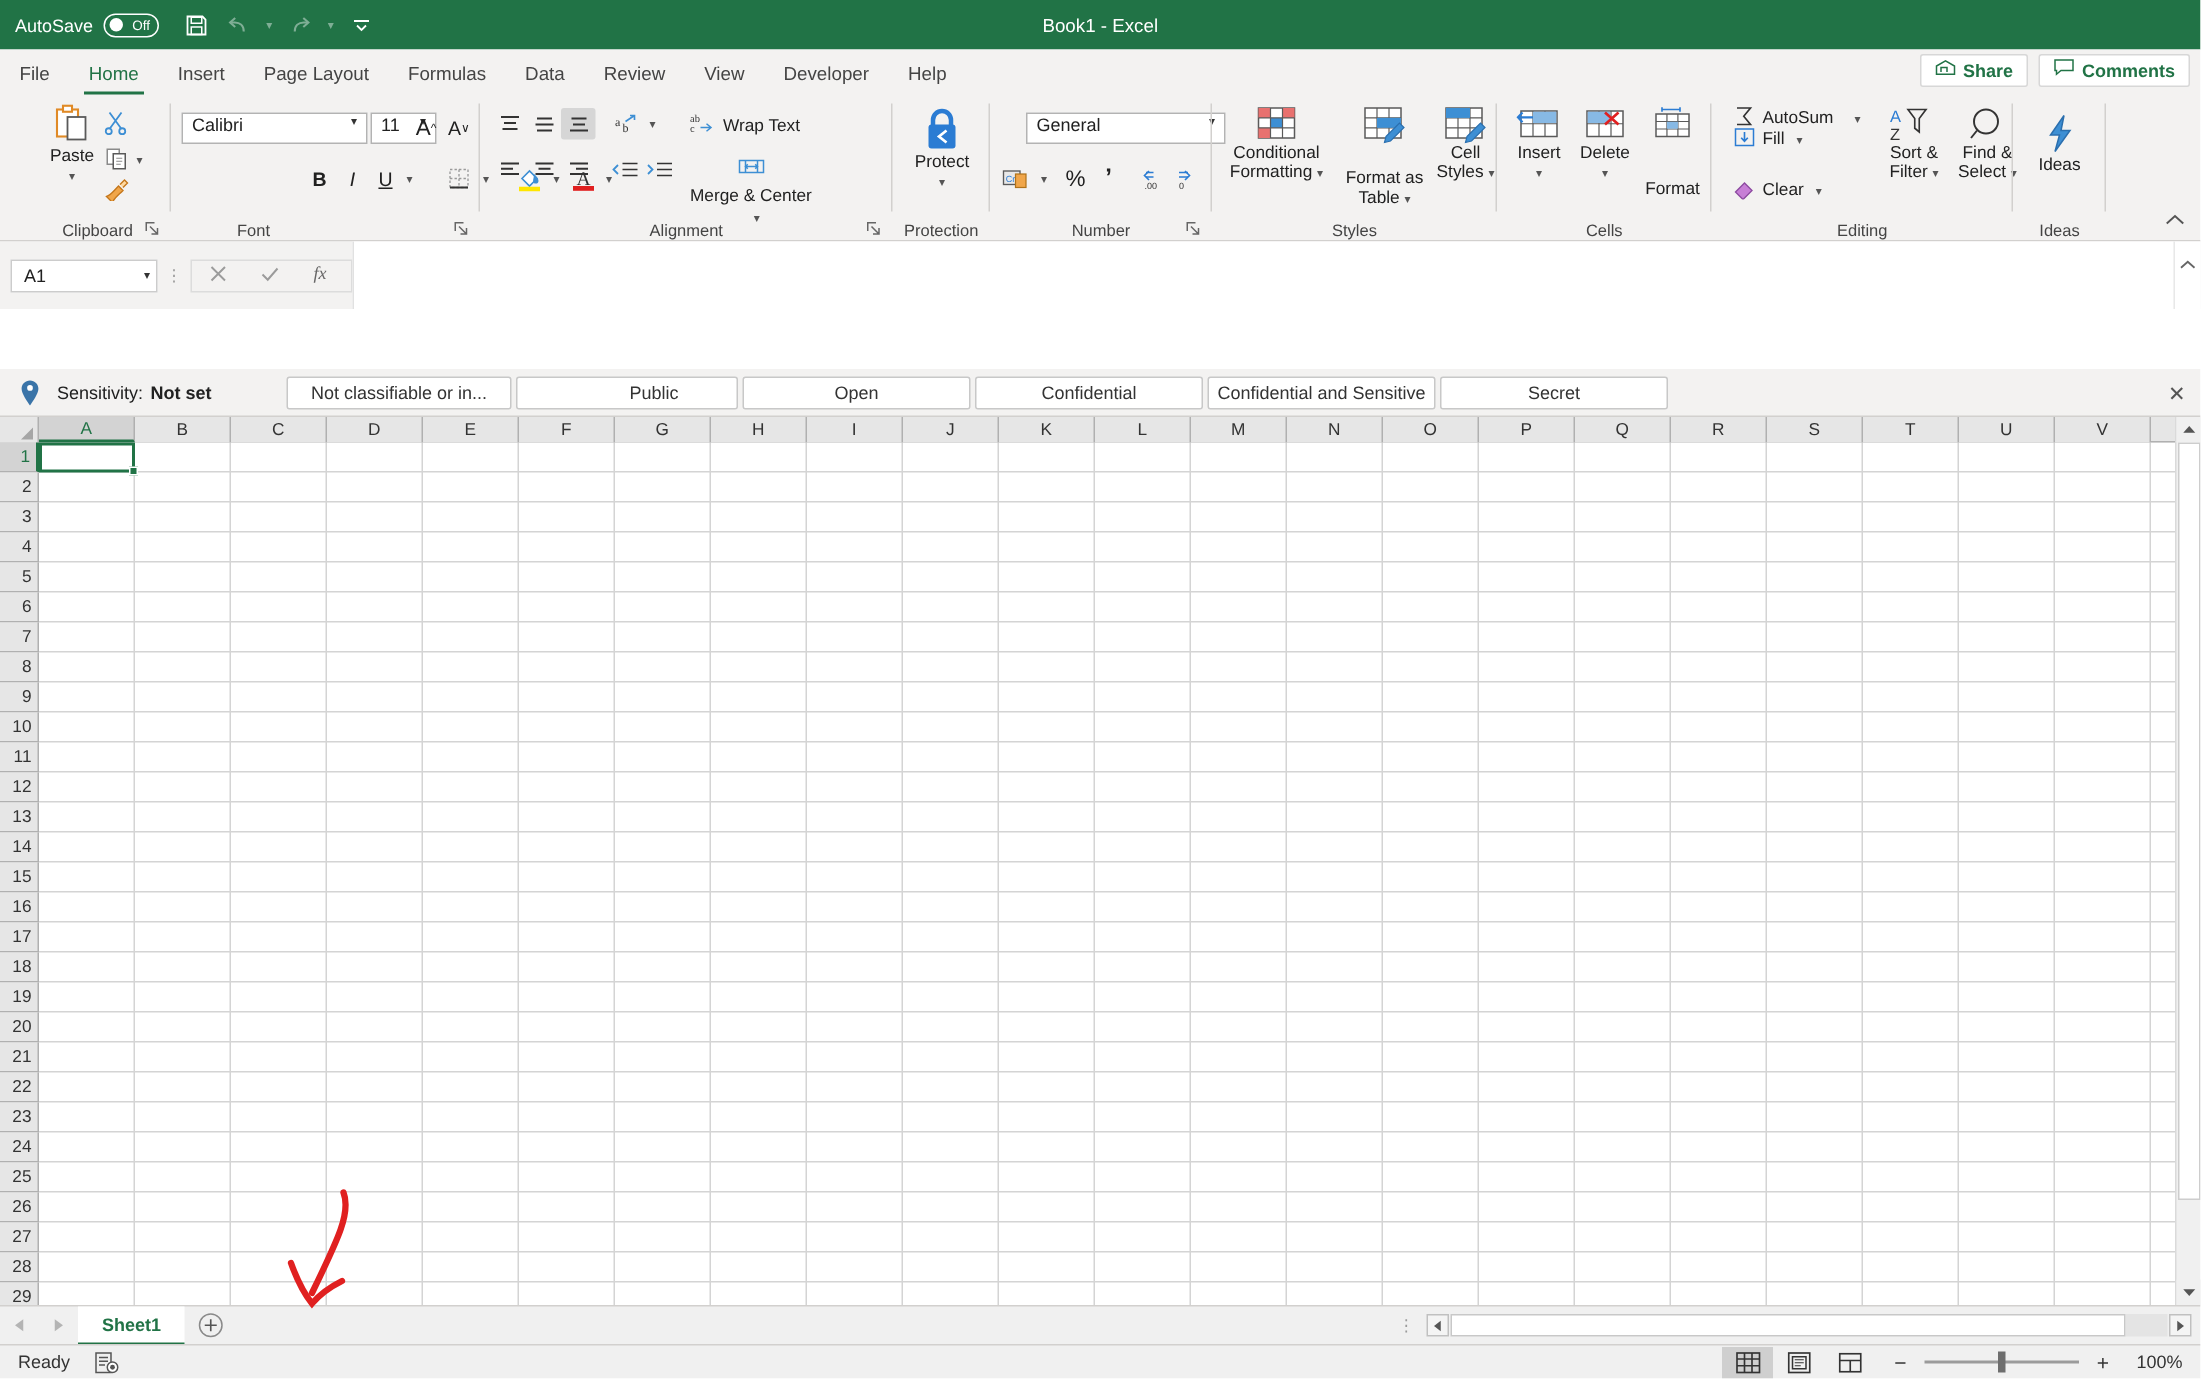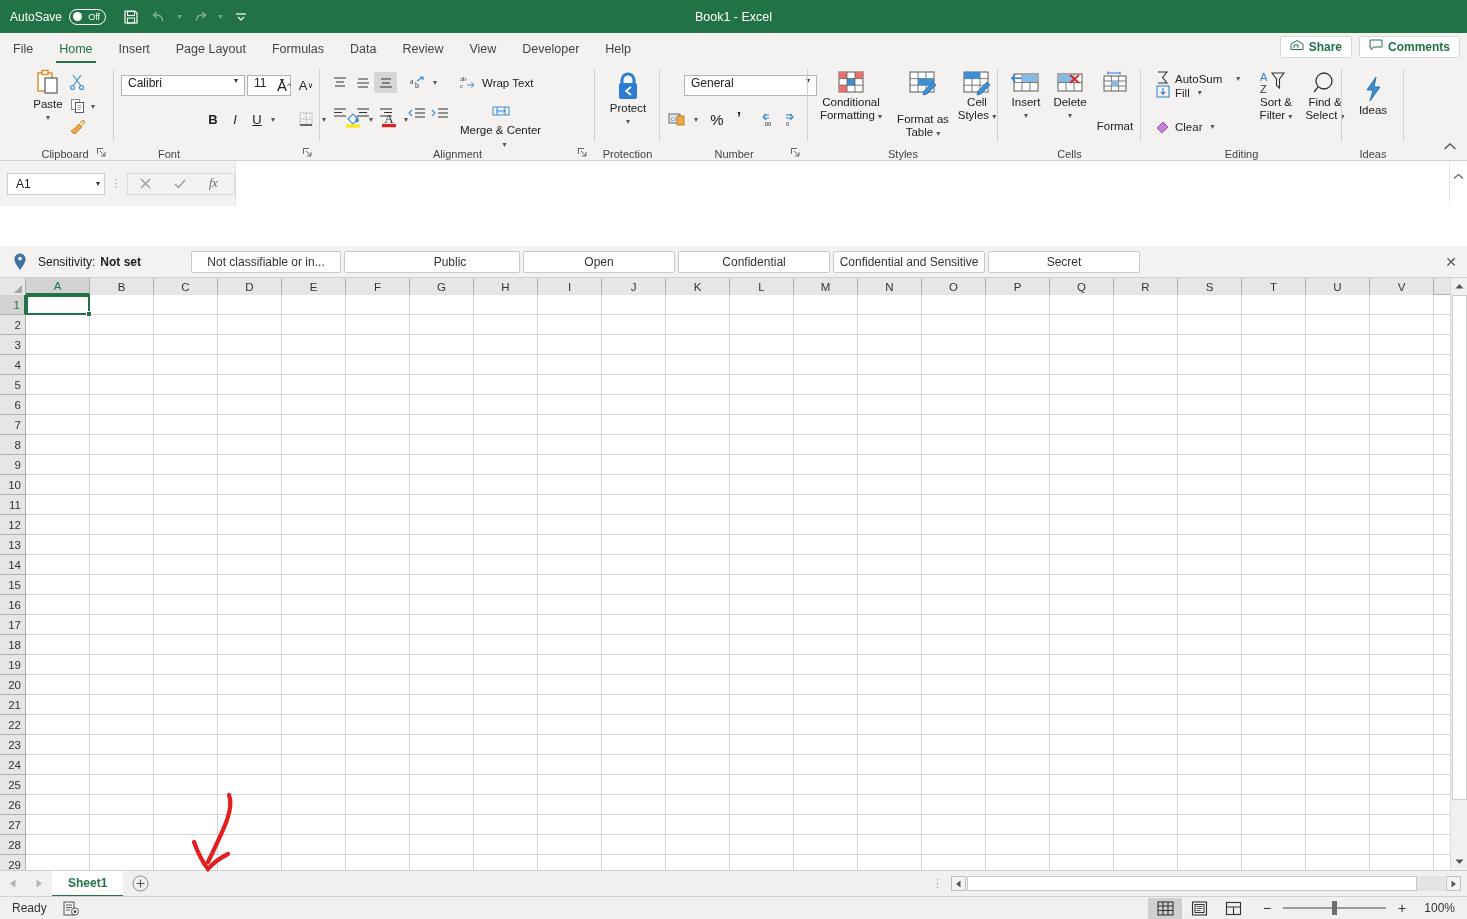--- a/index.html
+++ b/index.html
@@ -831,21 +831,21 @@
           <path d="M10 1.6c3.2 0 5.6 2.4 5.6 5.5 0 3.6-4 8.5-5.6 11.2C8.4 15.6 4.4 10.7 4.4 7.1c0-3.1 2.4-5.5 5.6-5.5z" fill="#3a74a8"></path>
           <circle cx="10" cy="6.6" r="1.9" fill="#ffffff"></circle>
         </svg>
     </span>
     <span class="sens-label">Sensitivity:</span>
     <span class="sens-value">Not set</span>
     <div class="sens-btns">
       <div class="sens-btn" style="width:150px;">
           <span>Not classifiable or in...</span>
         </div>
-      <div class="sens-btn" style="width:176px;padding-left:36px;">
+      <div class="sens-btn" style="width:148px;padding-left:36px;">
           <span>Public</span>
         </div>
       <div class="sens-btn" style="width:152px;">
           <span>Open</span>
         </div>
       <div class="sens-btn" style="width:152px;">
           <span>Confidential</span>
         </div>
       <div class="sens-btn" style="width:152px;">
           <span>Confidential and Sensitive</span>

